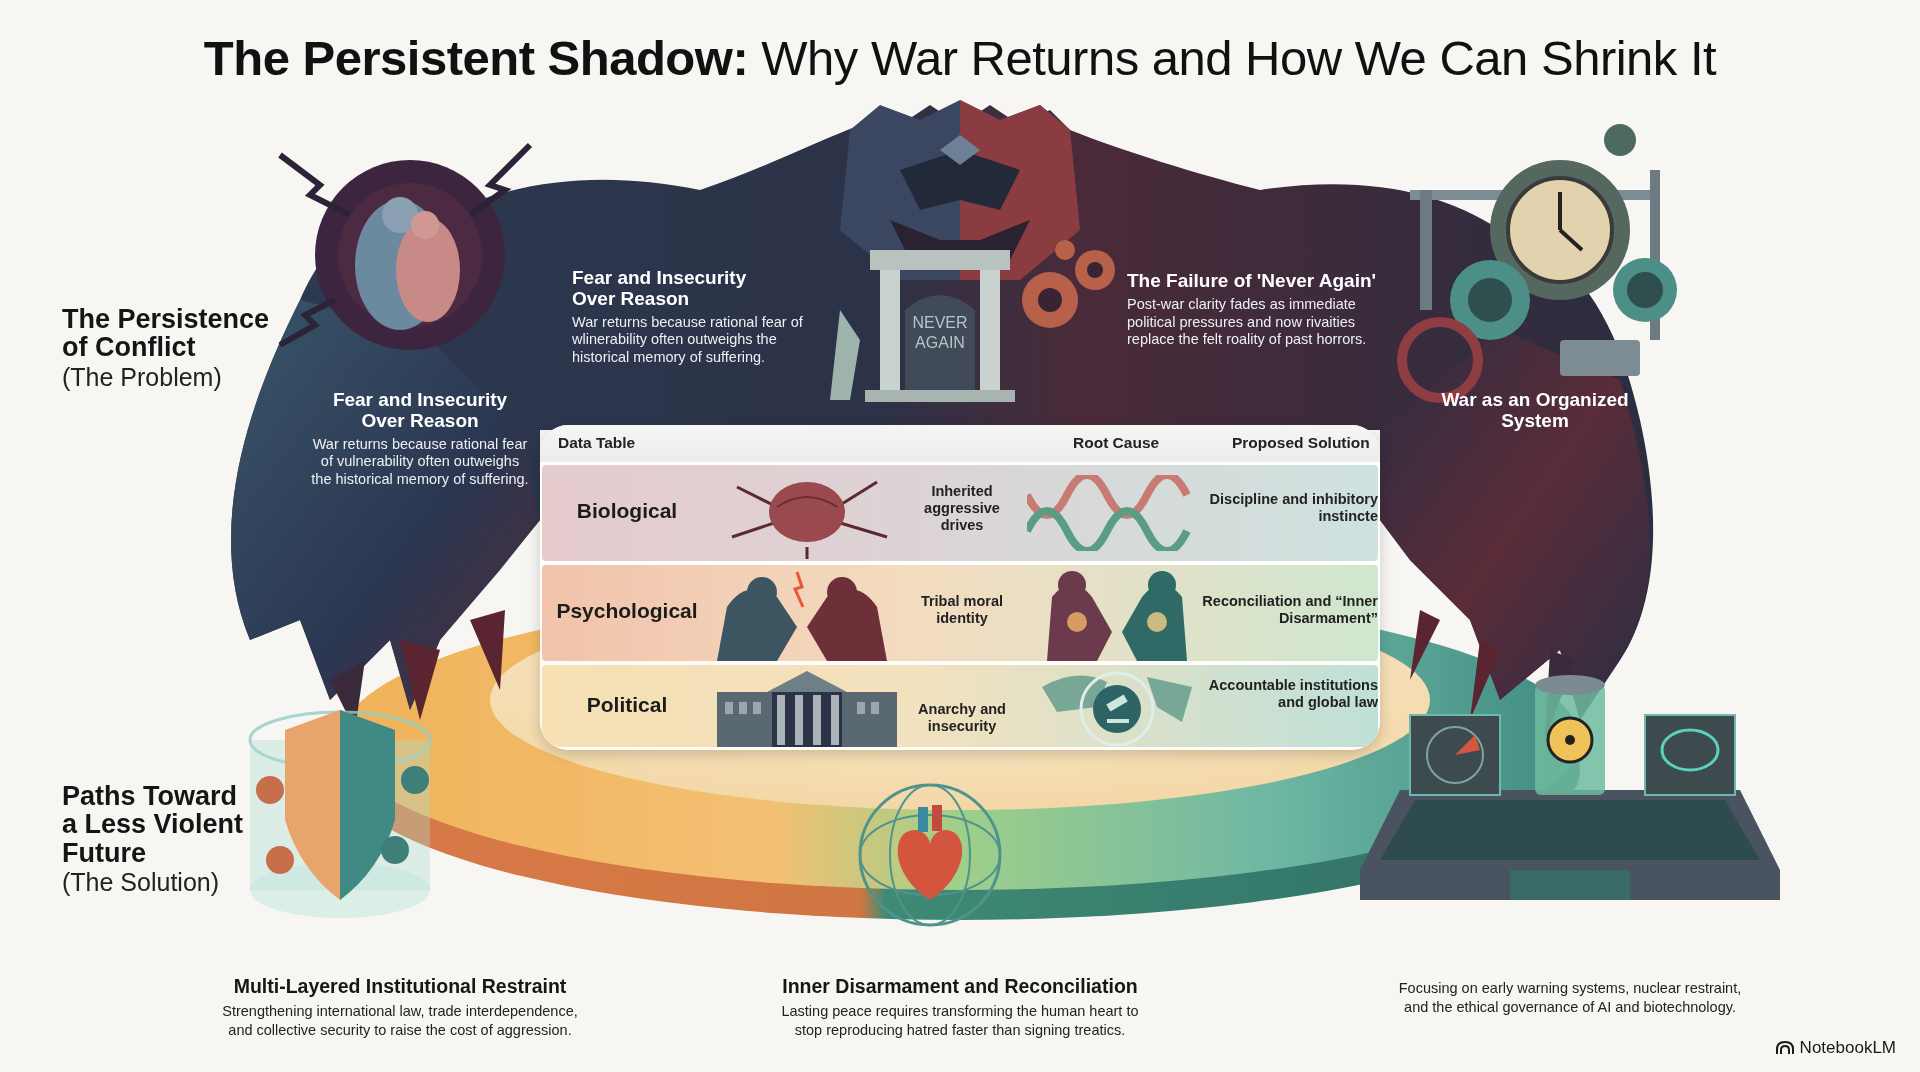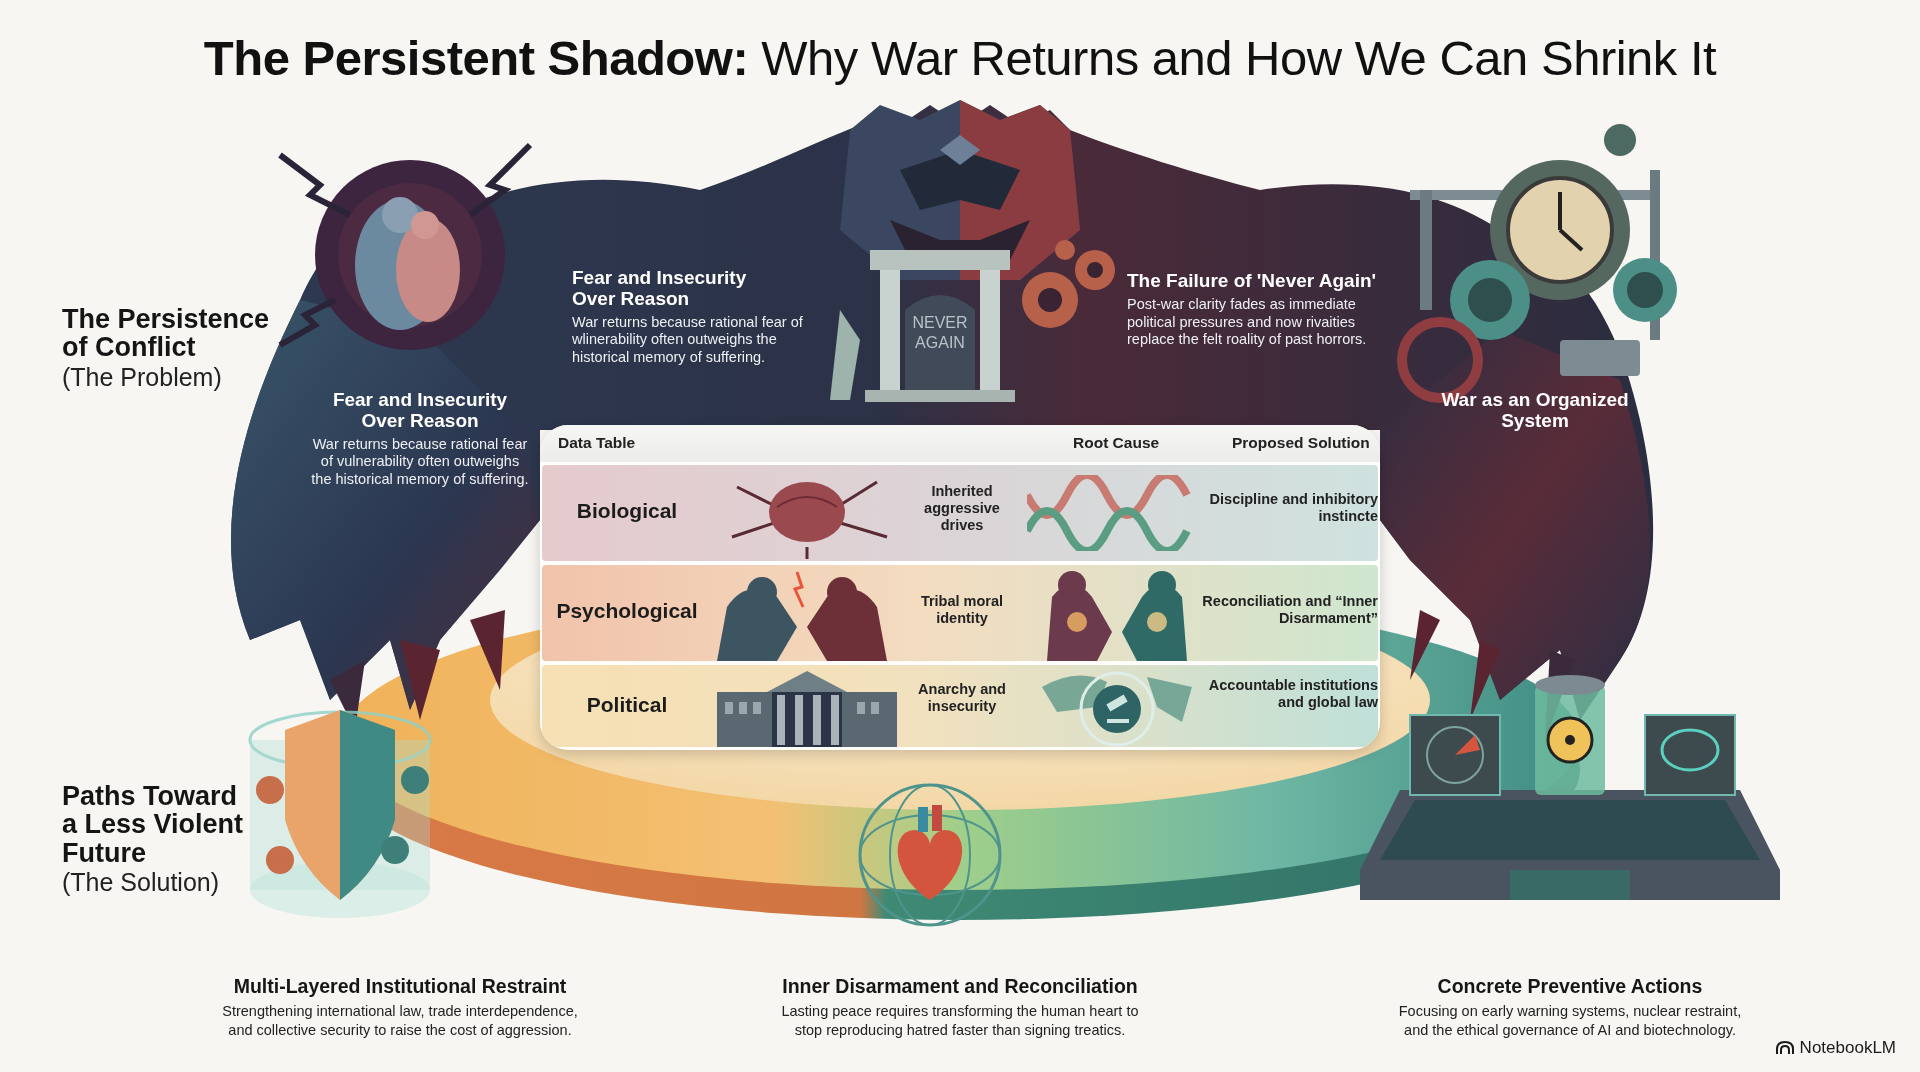--- a/index.html
+++ b/index.html
@@ -312,21 +312,21 @@
       <rect x="96" y="28" width="8" height="50" fill="#aab4b8"></rect>
       <rect x="114" y="28" width="8" height="50" fill="#aab4b8"></rect>
       <g fill="#9aa8ae">
           <rect x="8" y="35" width="8" height="12"></rect>
           <rect x="22" y="35" width="8" height="12"></rect>
           <rect x="36" y="35" width="8" height="12"></rect>
           <rect x="140" y="35" width="8" height="12"></rect>
           <rect x="154" y="35" width="8" height="12"></rect>
         </g>
     </svg>
-    <span class="cause" style="top:16px;">Anarchy and insecurity</span>
+    <span class="cause" style="top:36px;">Anarchy and insecurity</span>
     <svg style="left:495px; top:2px;" width="160" height="80" viewBox="0 0 160 80">
       <path d="M5 20 Q40 0 70 15 L60 40 L20 45 Z" fill="#4d8f80" opacity="0.7"></path>
       <path d="M110 10 L155 20 L145 55 L120 40 Z" fill="#4d8f80" opacity="0.7"></path>
       <circle cx="80" cy="42" r="36" fill="none" stroke="#dfeeea" stroke-width="3"></circle>
       <circle cx="80" cy="42" r="24" fill="#2e6466"></circle>
       <rect x="70" y="32" width="20" height="8" fill="#cfe5e0" transform="rotate(-30 80 36)"></rect>
       <rect x="70" y="52" width="22" height="4" fill="#cfe5e0"></rect>
     </svg>
     <span class="sol" style="top:12px;">Accountable institutions and global law</span>
   </div>
@@ -338,21 +338,20 @@
   <span class="p" style="margin-top:0;">and collective security to raise the cost of aggression.</span>
 </div>
 
 <div class="caption" style="left:740px; top:975px; width:440px;">
   <span class="h">Inner Disarmament and Reconciliation</span>
   <span class="p">Lasting peace requires transforming the human heart to</span>
   <span class="p" style="margin-top:0;">stop reproducing hatred faster than signing treatics.</span>
 </div>
 
 <div class="caption" style="left:1370px; top:975px; width:400px;">
-  <span class="h">Concrete Preventive Actions</span>
   <span class="p">Focusing on early warning systems, nuclear restraint,</span>
   <span class="p" style="margin-top:0;">and the ethical governance of AI and biotechnology.</span>
 </div>
 
 <div class="brand">
   <svg width="18" height="14" viewBox="0 0 18 14">
     <path d="M1 13 L1 8 Q1 1 9 1 Q17 1 17 8 L17 13" stroke="#1a1a1a" stroke-width="2" fill="none"></path>
     <path d="M5 13 L5 9 Q5 5 9 5 Q13 5 13 9 L13 13" stroke="#1a1a1a" stroke-width="2" fill="none"></path>
   </svg>
   <span>NotebookLM</span>

